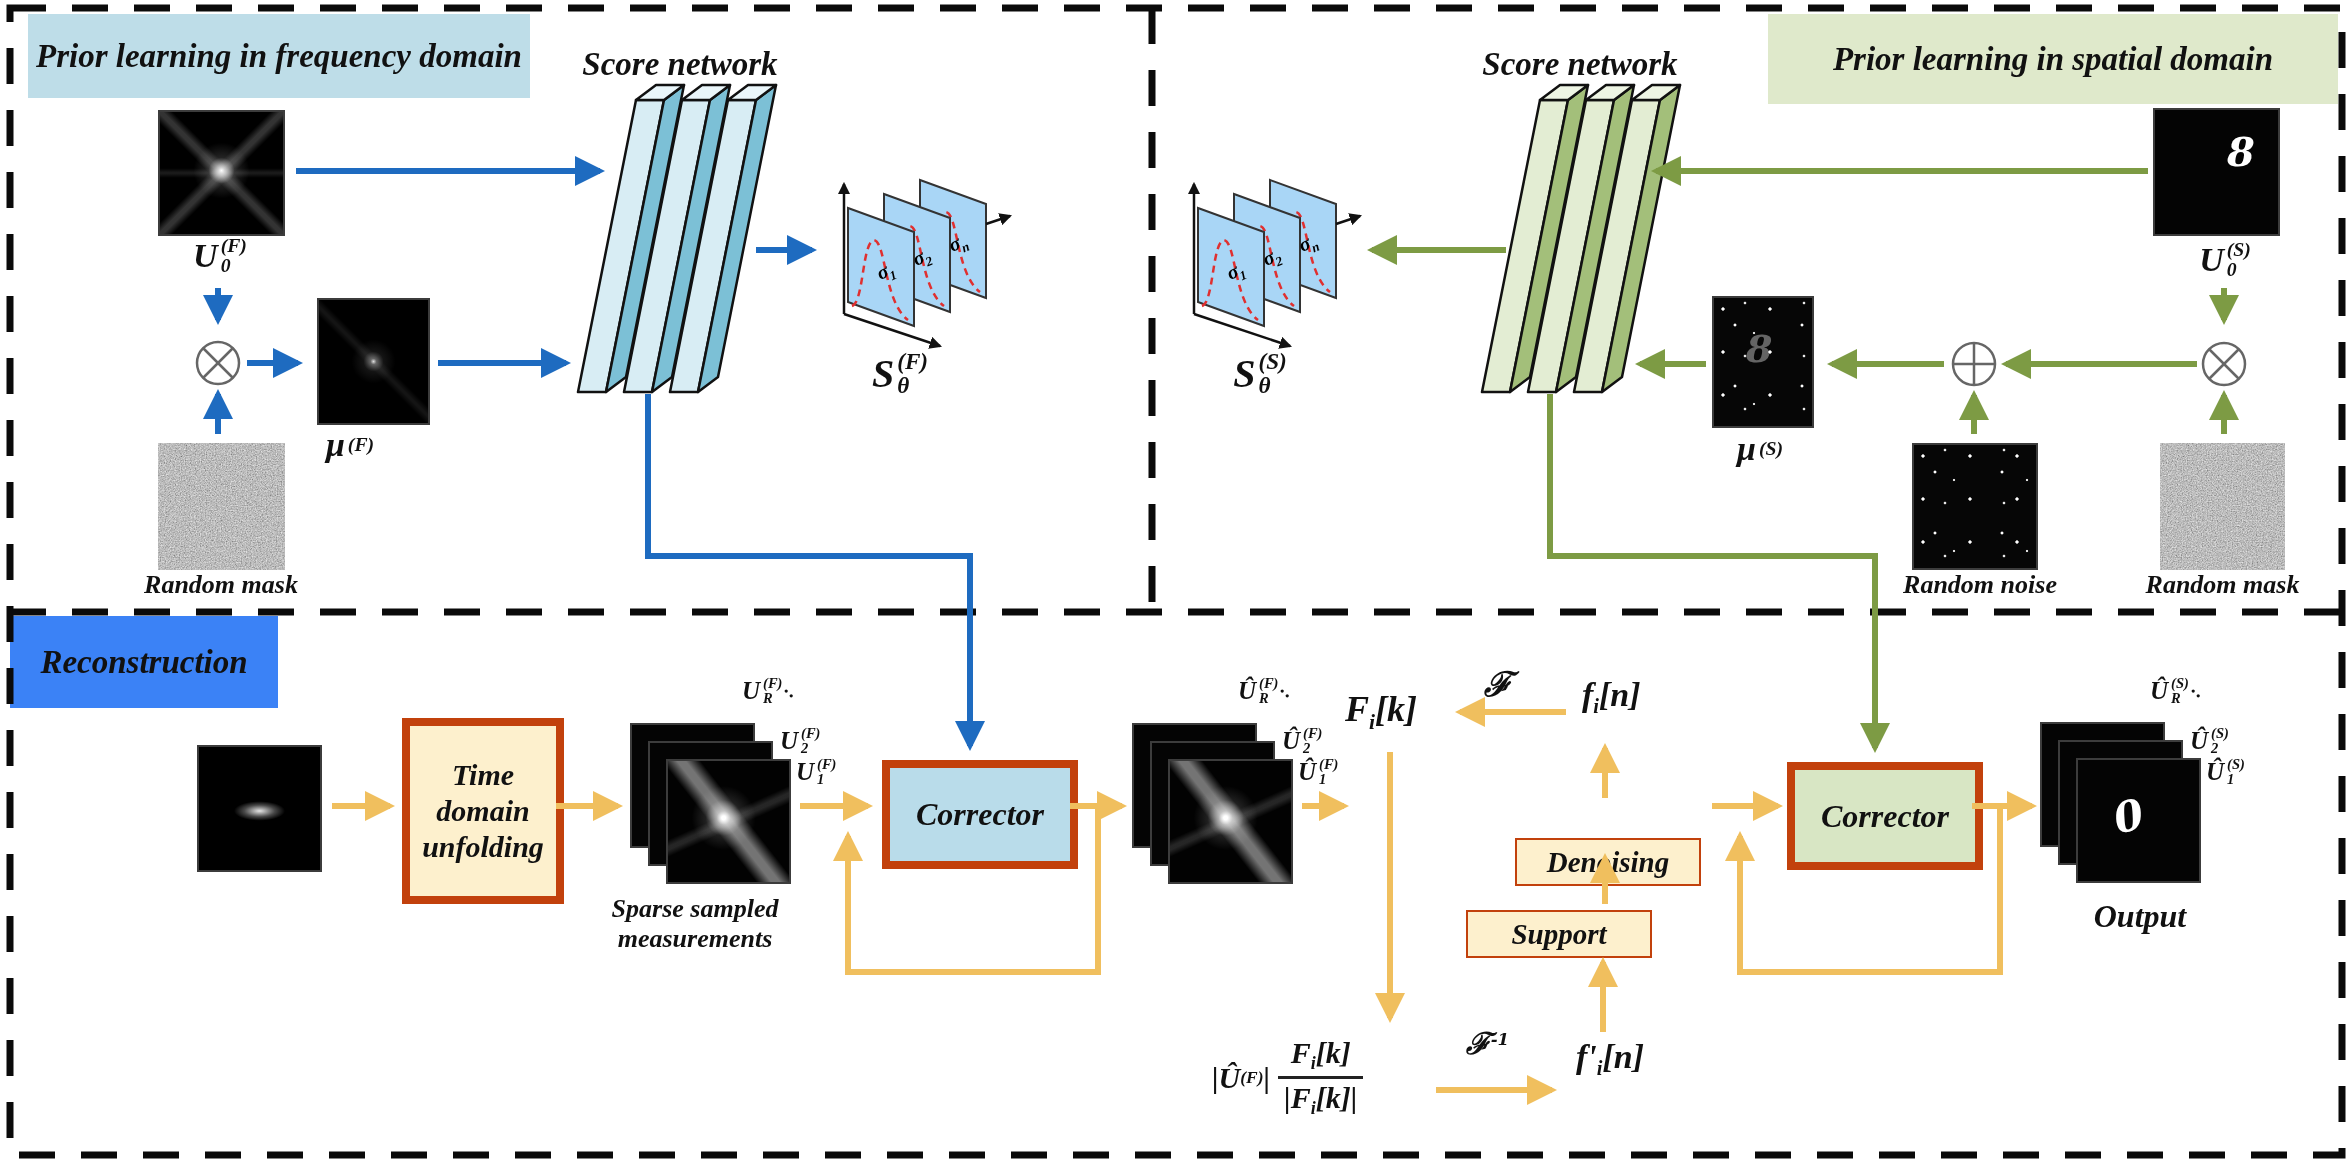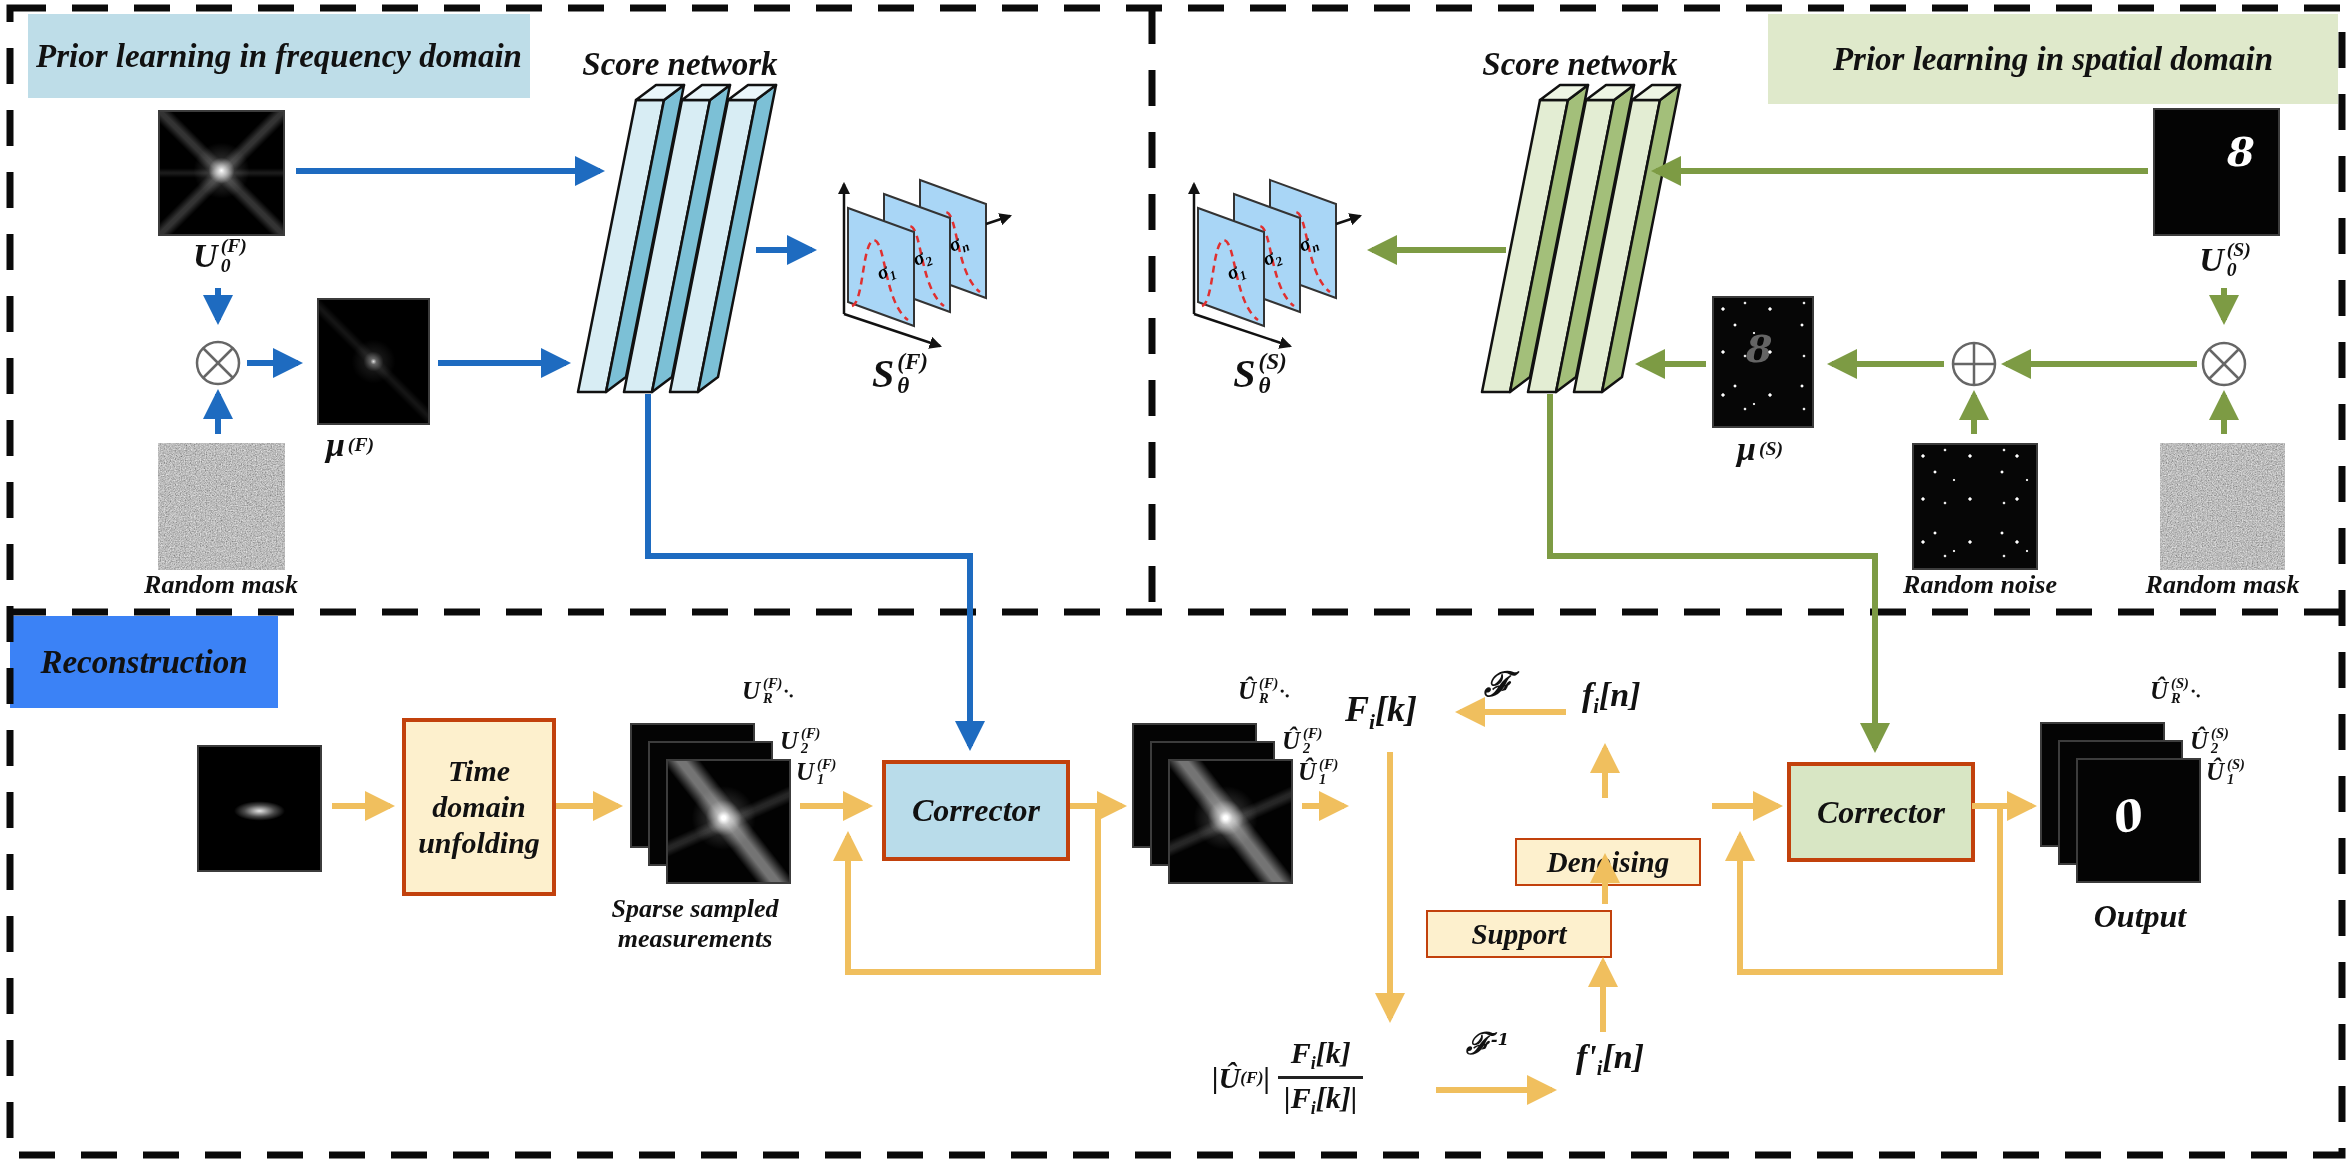--- a/index.html
+++ b/index.html
@@ -3,21 +3,21 @@
 <meta charset="utf-8">
 <style>
   html,body{margin:0;padding:0;background:#fff;}
   #fig{position:relative;width:2350px;height:1163px;background:#fff;overflow:hidden;
        font-family:"Liberation Serif",serif;color:#111;}
   .abs{position:absolute;}
   .hdr{display:flex;align-items:center;justify-content:center;text-align:center;
        font-weight:bold;font-size:33px;}
   .caption{font-weight:bold;font-size:26px;text-align:center;line-height:1.15;}
   .boxlbl{display:flex;align-items:center;justify-content:center;text-align:center;
-       font-weight:bold;font-size:30px;border:4px solid #c2410c;line-height:1.2;}
+       font-weight:bold;font-size:30px;border:8px solid #c2410c;line-height:1.2;}
   .tile{background:#040404;border:2px solid #3c3c3c;box-sizing:border-box;}
   .mlabel{font-weight:bold;font-style:italic;font-size:34px;display:flex;
        align-items:center;justify-content:center;white-space:nowrap;}
   .mstk{display:inline-flex;flex-direction:column;line-height:1;font-size:58%;
        margin-left:3px;vertical-align:middle;}
   .mstk .sp{display:block;}
   .mstk .sb{display:block;}
   .slabel{font-weight:bold;font-style:italic;font-size:25px;display:flex;align-items:center;white-space:nowrap;}
   .dots{font-style:normal;font-weight:bold;display:inline-block;transform:rotate(45deg);
        margin-left:4px;font-size:80%;letter-spacing:2px;}
@@ -221,21 +221,21 @@
     <span>F</span><span class="msub">i</span><span>[k]</span>
   </div>
   <div class="abs fourier z2" style="left:1484px;top:660px;">ℱ</div>
   <div class="abs fikl z2" style="left:1582px;top:676px;font-size:34px;">
     <span>f</span><span class="msub">i</span><span>[n]</span>
   </div>
 
   <div class="abs boxlbl z2" style="left:1515px;top:838px;width:182px;height:44px;background:#fdf0cd;border-width:2.5px;font-size:29px;">
       <span>Denoising</span>
     </div>
-  <div class="abs boxlbl z2" style="left:1426px;top:910px;width:182px;height:44px;background:#fdf0cd;border-width:2.5px;font-size:29px;">
+  <div class="abs boxlbl z2" style="left:1466px;top:910px;width:182px;height:44px;background:#fdf0cd;border-width:2.5px;font-size:29px;">
       <span>Support</span>
     </div>
 
   <div class="abs eq z2" style="left:1212px;top:1036px;">
     <span>|</span>
       <span>Û</span>
       <span class="msup">(F)</span>
       <span>|</span>
     <span class="frac">
       <span class="num"><span>F</span><span class="msub">i</span><span>[k]</span></span>

